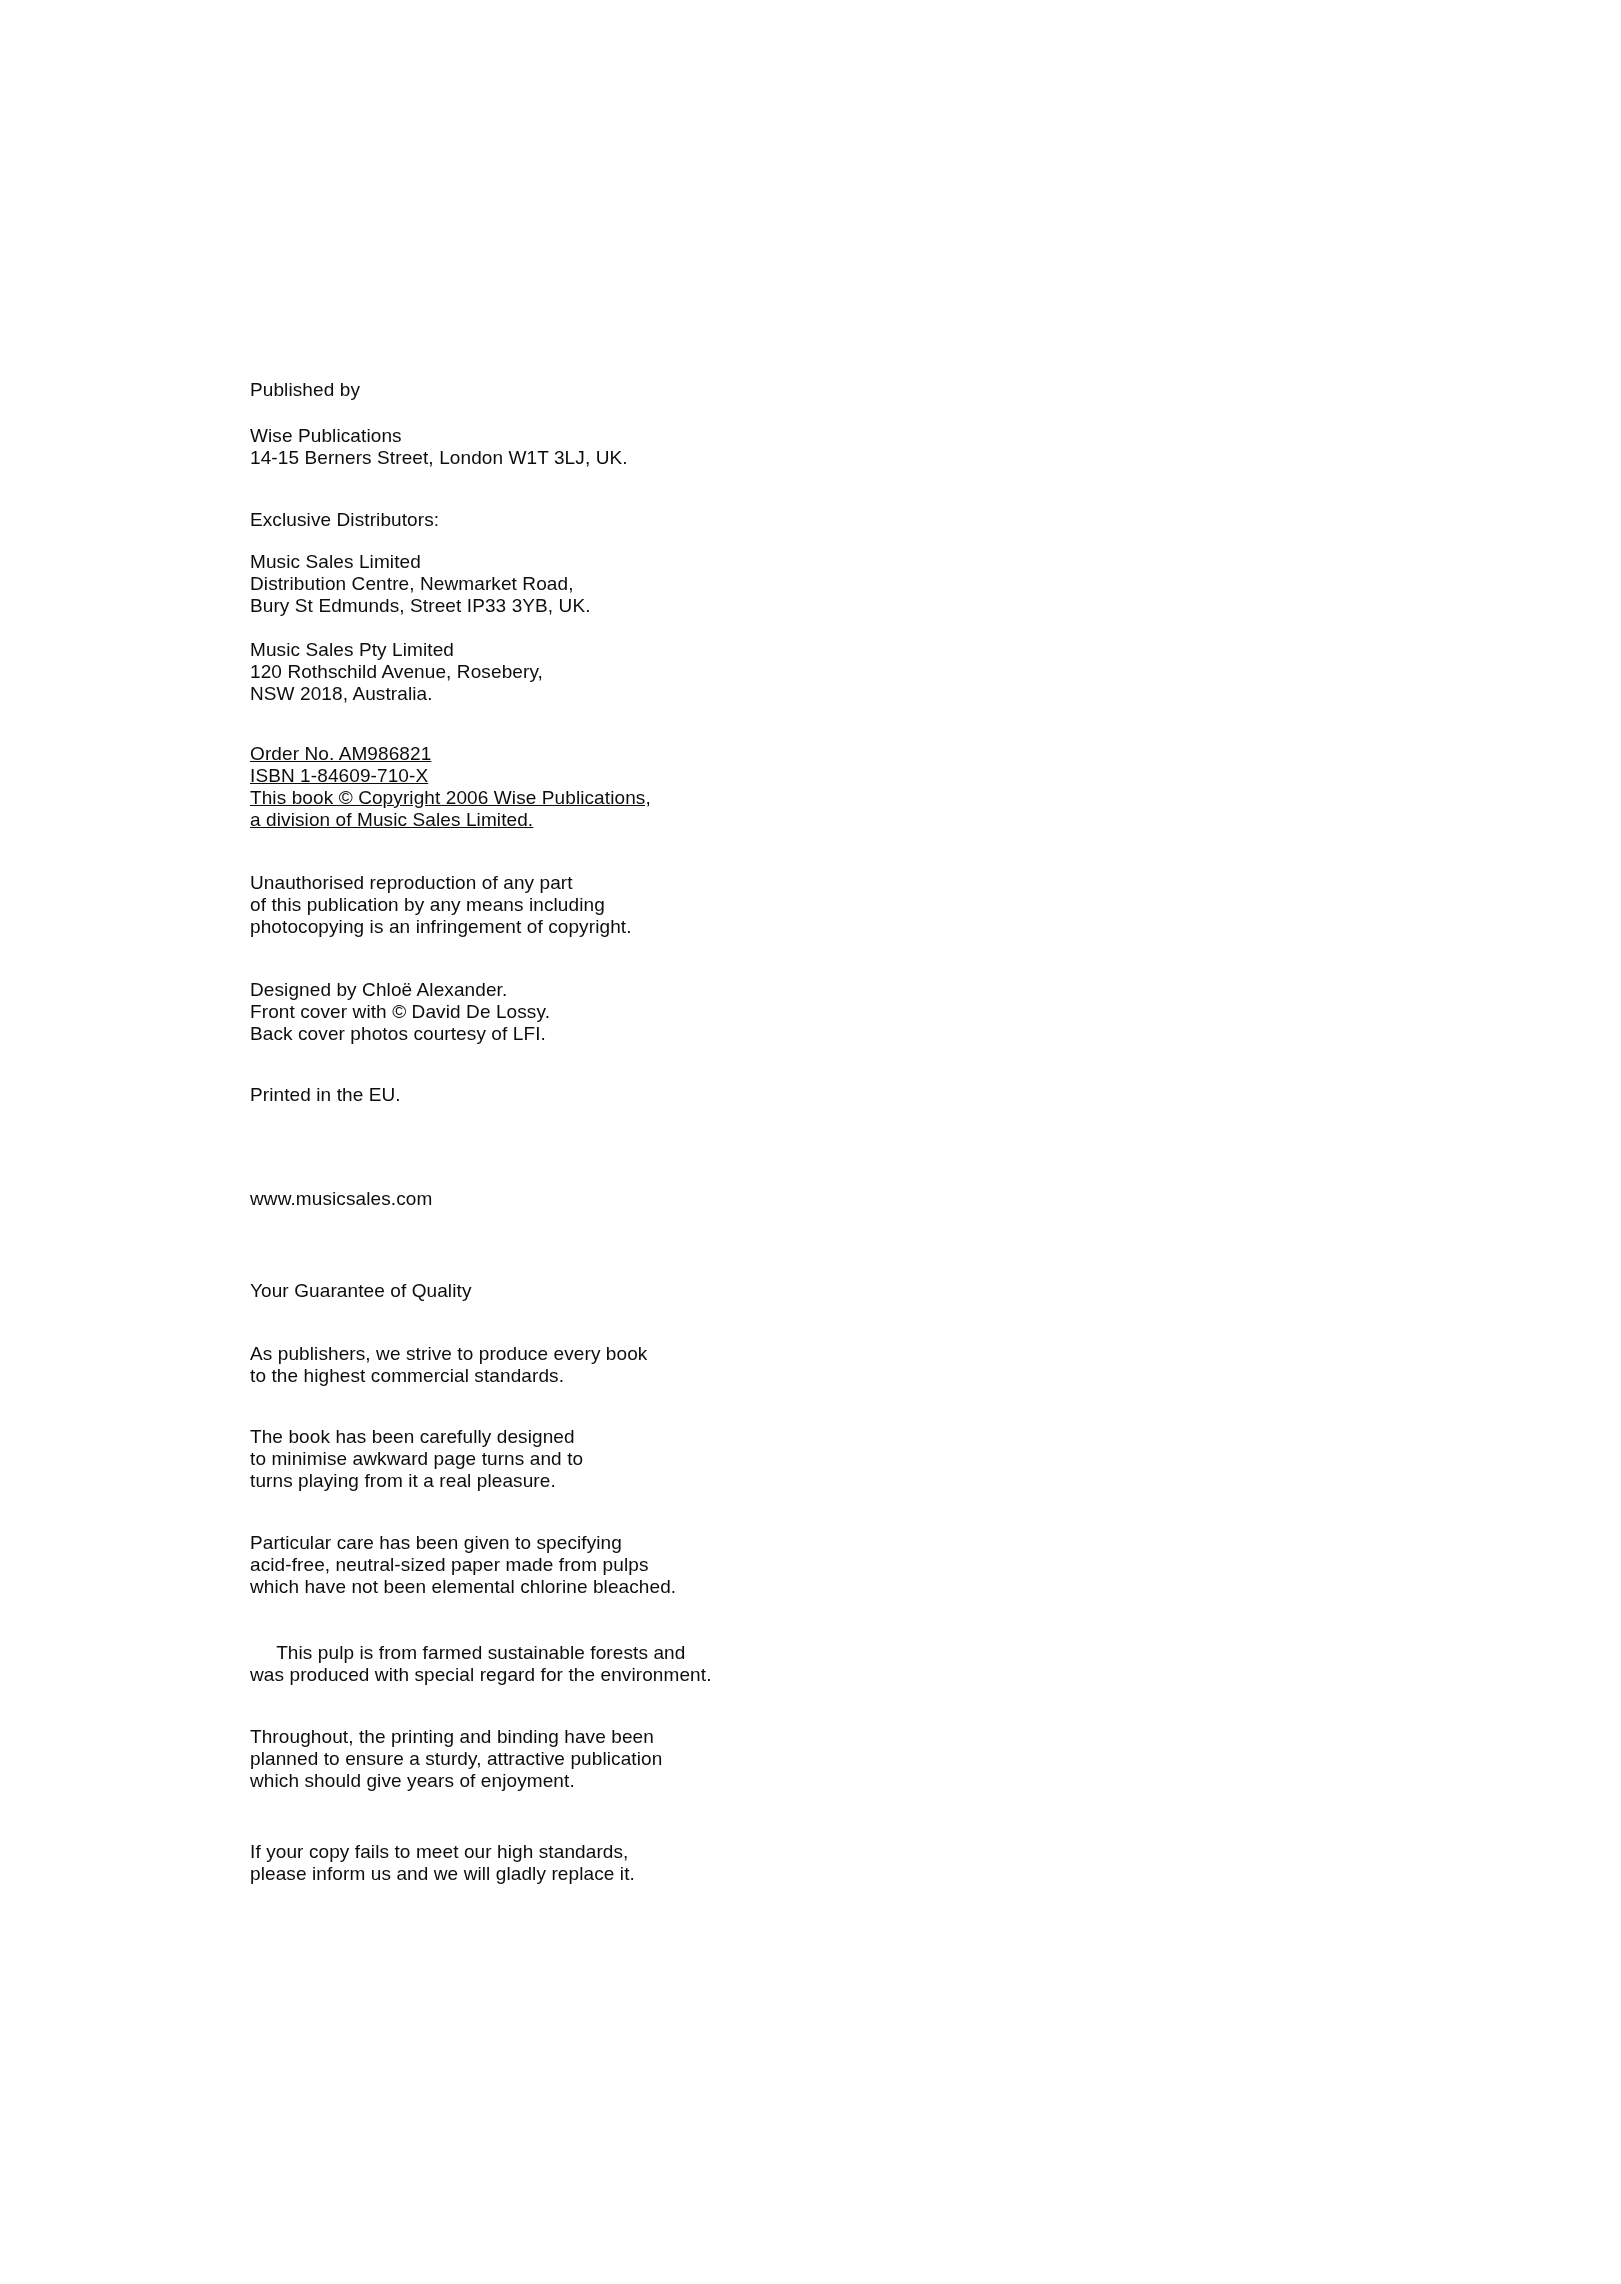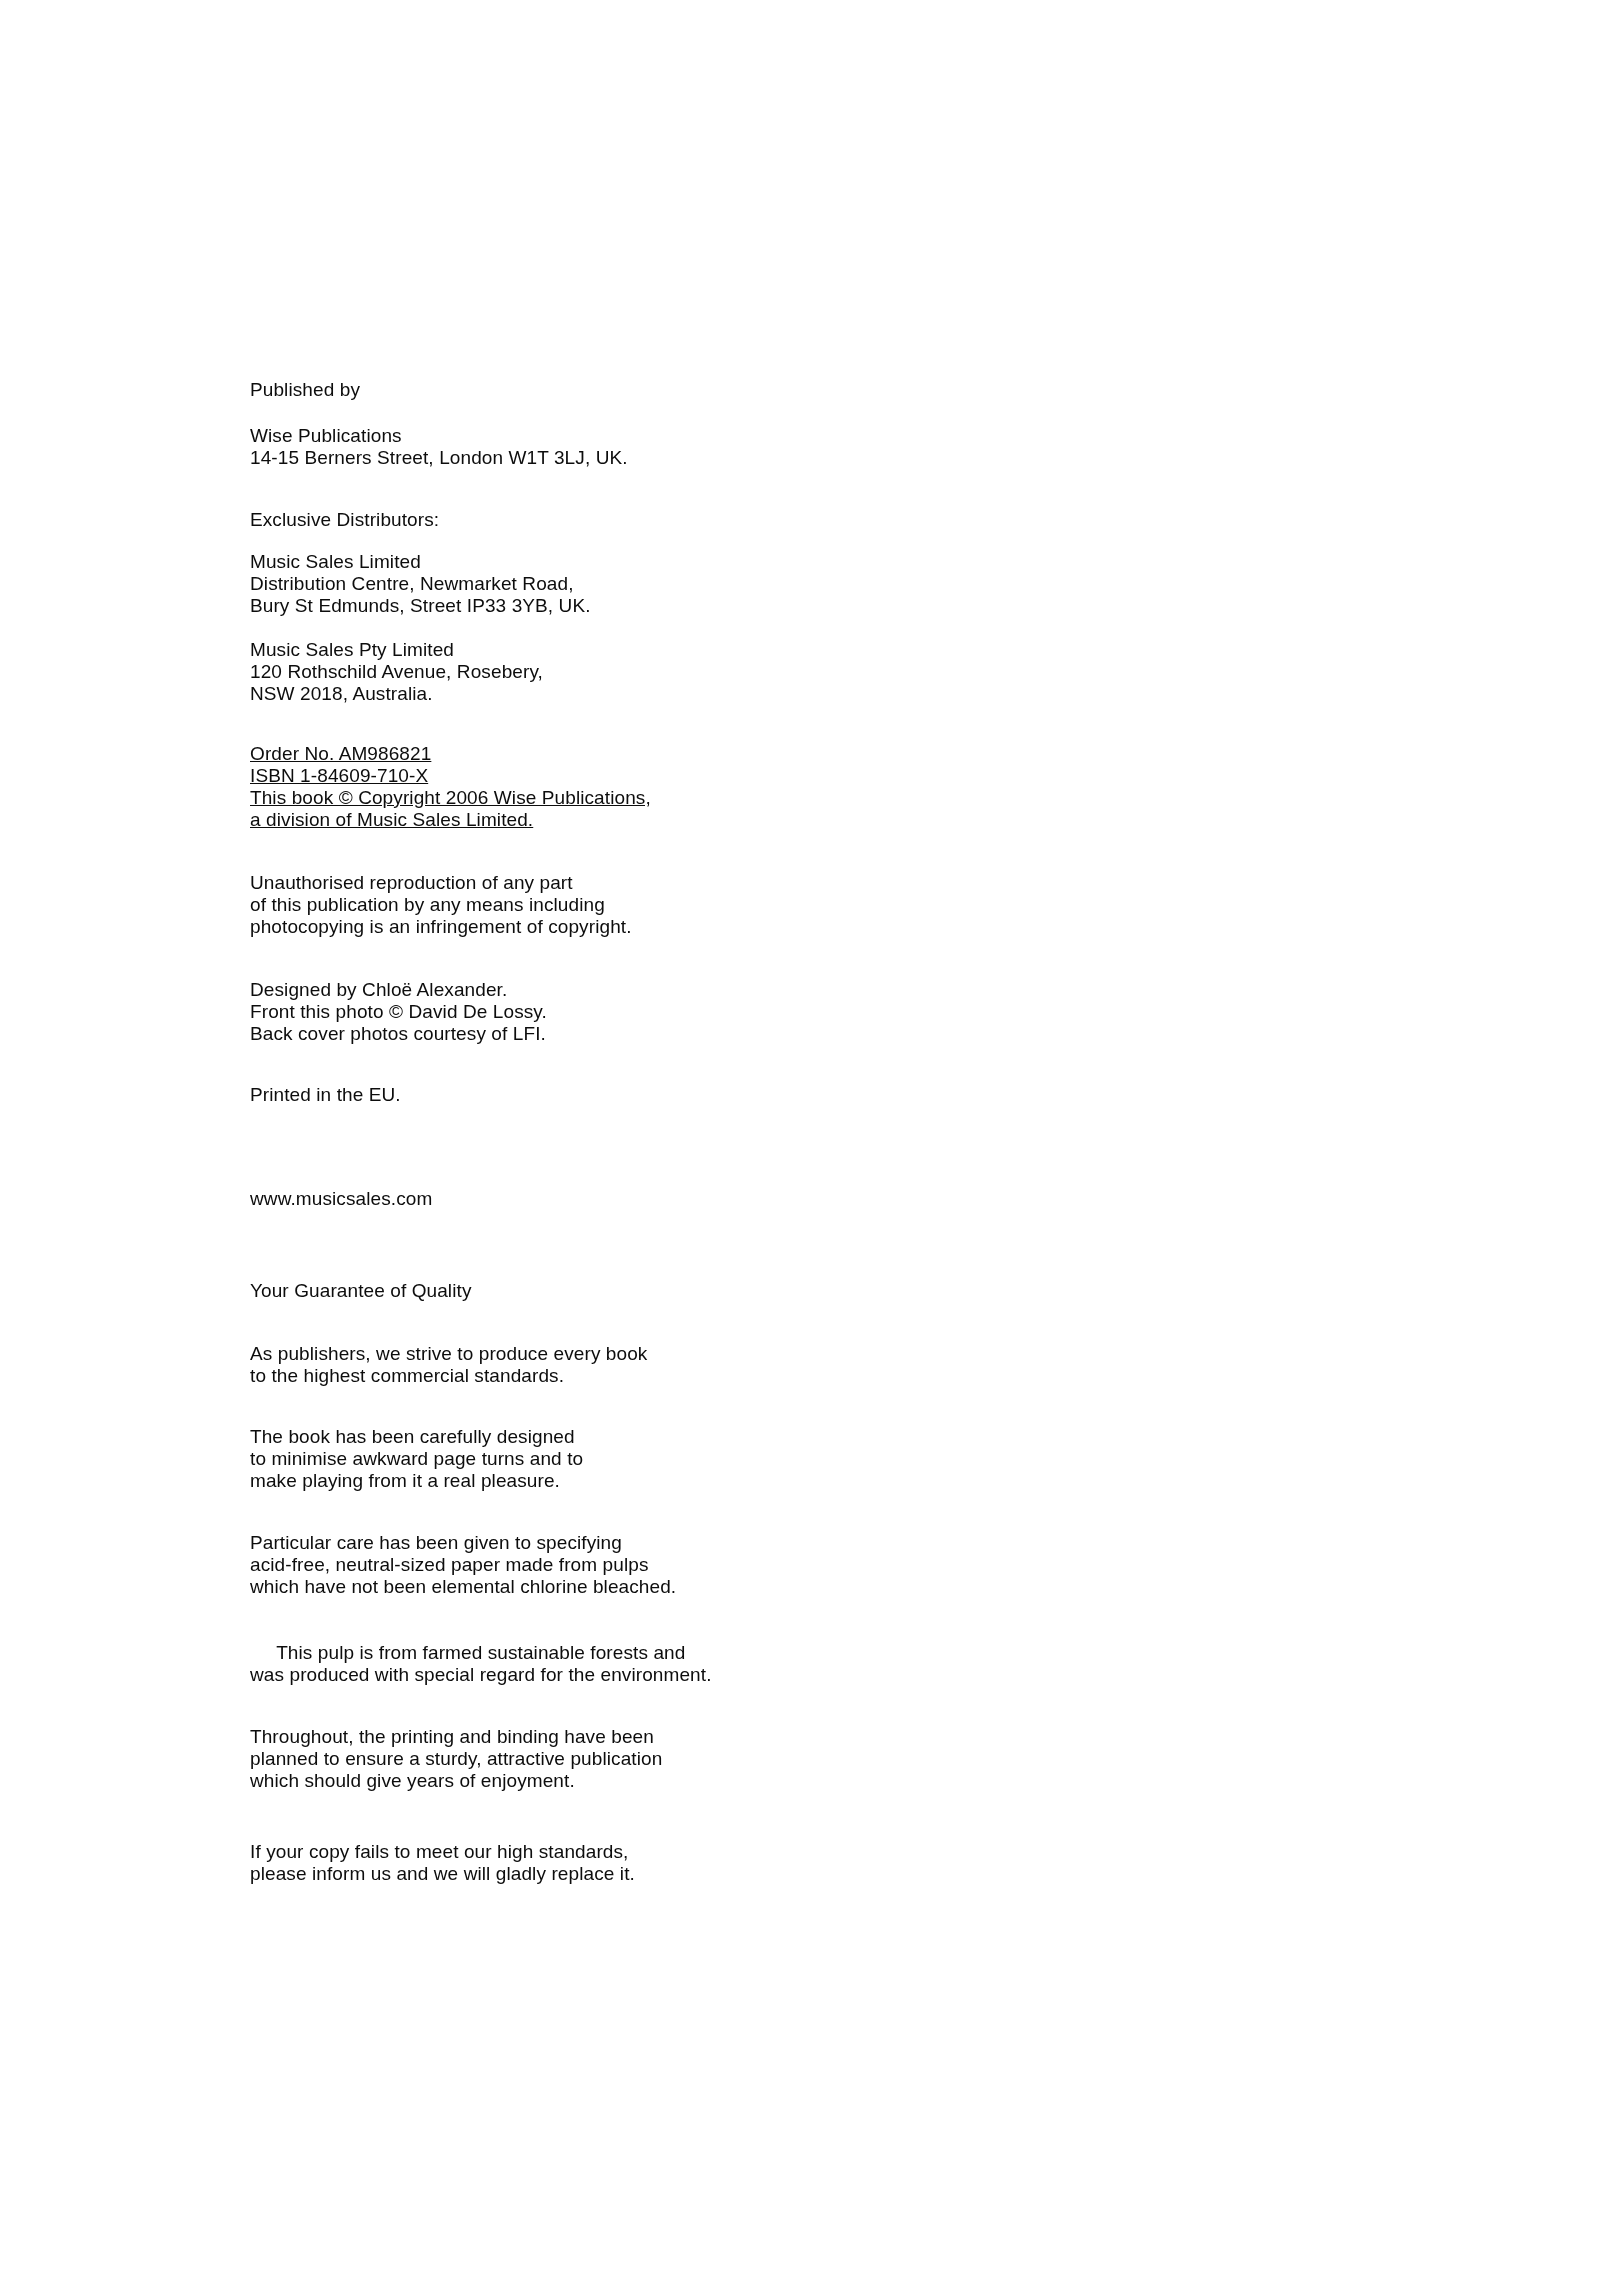--- a/index.html
+++ b/index.html
@@ -34,25 +34,25 @@
 
 <div class="page">
   <div id="content-root">
       <div class="text-block" style="top: 379px;"><span class="line">Published by</span></div>
       <div class="text-block" style="top: 425px;"><span class="line">Wise Publications</span><span class="line">14-15 Berners Street, London W1T 3LJ, UK.</span></div>
       <div class="text-block" style="top: 509px;"><span class="line">Exclusive Distributors:</span></div>
       <div class="text-block" style="top: 551px;"><span class="line">Music Sales Limited</span><span class="line">Distribution Centre, Newmarket Road,</span><span class="line">Bury St Edmunds, Street IP33 3YB, UK.</span></div>
       <div class="text-block" style="top: 639px;"><span class="line">Music Sales Pty Limited</span><span class="line">120 Rothschild Avenue, Rosebery,</span><span class="line">NSW 2018, Australia.</span></div>
       <div class="text-block" style="top: 743px; text-decoration: underline;"><span class="line">Order No. AM986821</span><span class="line">ISBN 1-84609-710-X</span><span class="line">This book © Copyright 2006 Wise Publications,</span><span class="line">a division of Music Sales Limited.</span></div>
       <div class="text-block" style="top: 872px;"><span class="line">Unauthorised reproduction of any part</span><span class="line">of this publication by any means including</span><span class="line">photocopying is an infringement of copyright.</span></div>
-      <div class="text-block" style="top: 979px;"><span class="line">Designed by Chloë Alexander.</span><span class="line">Front this photo © David De Lossy.</span><span class="line">Back cover photos courtesy of LFI.</span></div>
+      <div class="text-block" style="top: 979px;"><span class="line">Designed by Chloë Alexander.</span><span class="line">Front cover with © David De Lossy.</span><span class="line">Back cover photos courtesy of LFI.</span></div>
       <div class="text-block" style="top: 1084px;"><span class="line">Printed in the EU.</span></div>
       <div class="text-block" style="top: 1148px; margin-top: 40px;"><span class="line">www.musicsales.com</span></div>
       <div class="text-block" style="top: 1280px;"><span class="line">Your Guarantee of Quality</span></div>
       <div class="text-block" style="top: 1343px;"><span class="line">As publishers, we strive to produce every book</span><span class="line">to the highest commercial standards.</span></div>
-      <div class="text-block" style="top: 1426px;"><span class="line">The book has been carefully designed</span><span class="line">to minimise awkward page turns and to</span><span class="line">make playing from it a real pleasure.</span></div>
+      <div class="text-block" style="top: 1426px;"><span class="line">The book has been carefully designed</span><span class="line">to minimise awkward page turns and to</span><span class="line">turns playing from it a real pleasure.</span></div>
       <div class="text-block" style="top: 1532px;"><span class="line">Particular care has been given to specifying</span><span class="line">acid-free, neutral-sized paper made from pulps</span><span class="line">which have not been elemental chlorine bleached.</span></div>
       <div class="text-block" style="top: 1642px; text-align: center;"><span class="line">This pulp is from farmed sustainable forests and</span><span class="line">was produced with special regard for the environment.</span></div>
       <div class="text-block" style="top: 1726px;"><span class="line">Throughout, the printing and binding have been</span><span class="line">planned to ensure a sturdy, attractive publication</span><span class="line">which should give years of enjoyment.</span></div>
       <div class="text-block" style="top: 1841px;"><span class="line">If your copy fails to meet our high standards,</span><span class="line">please inform us and we will gladly replace it.</span></div>
     </div>
 </div>
 
 
 </body></html>

